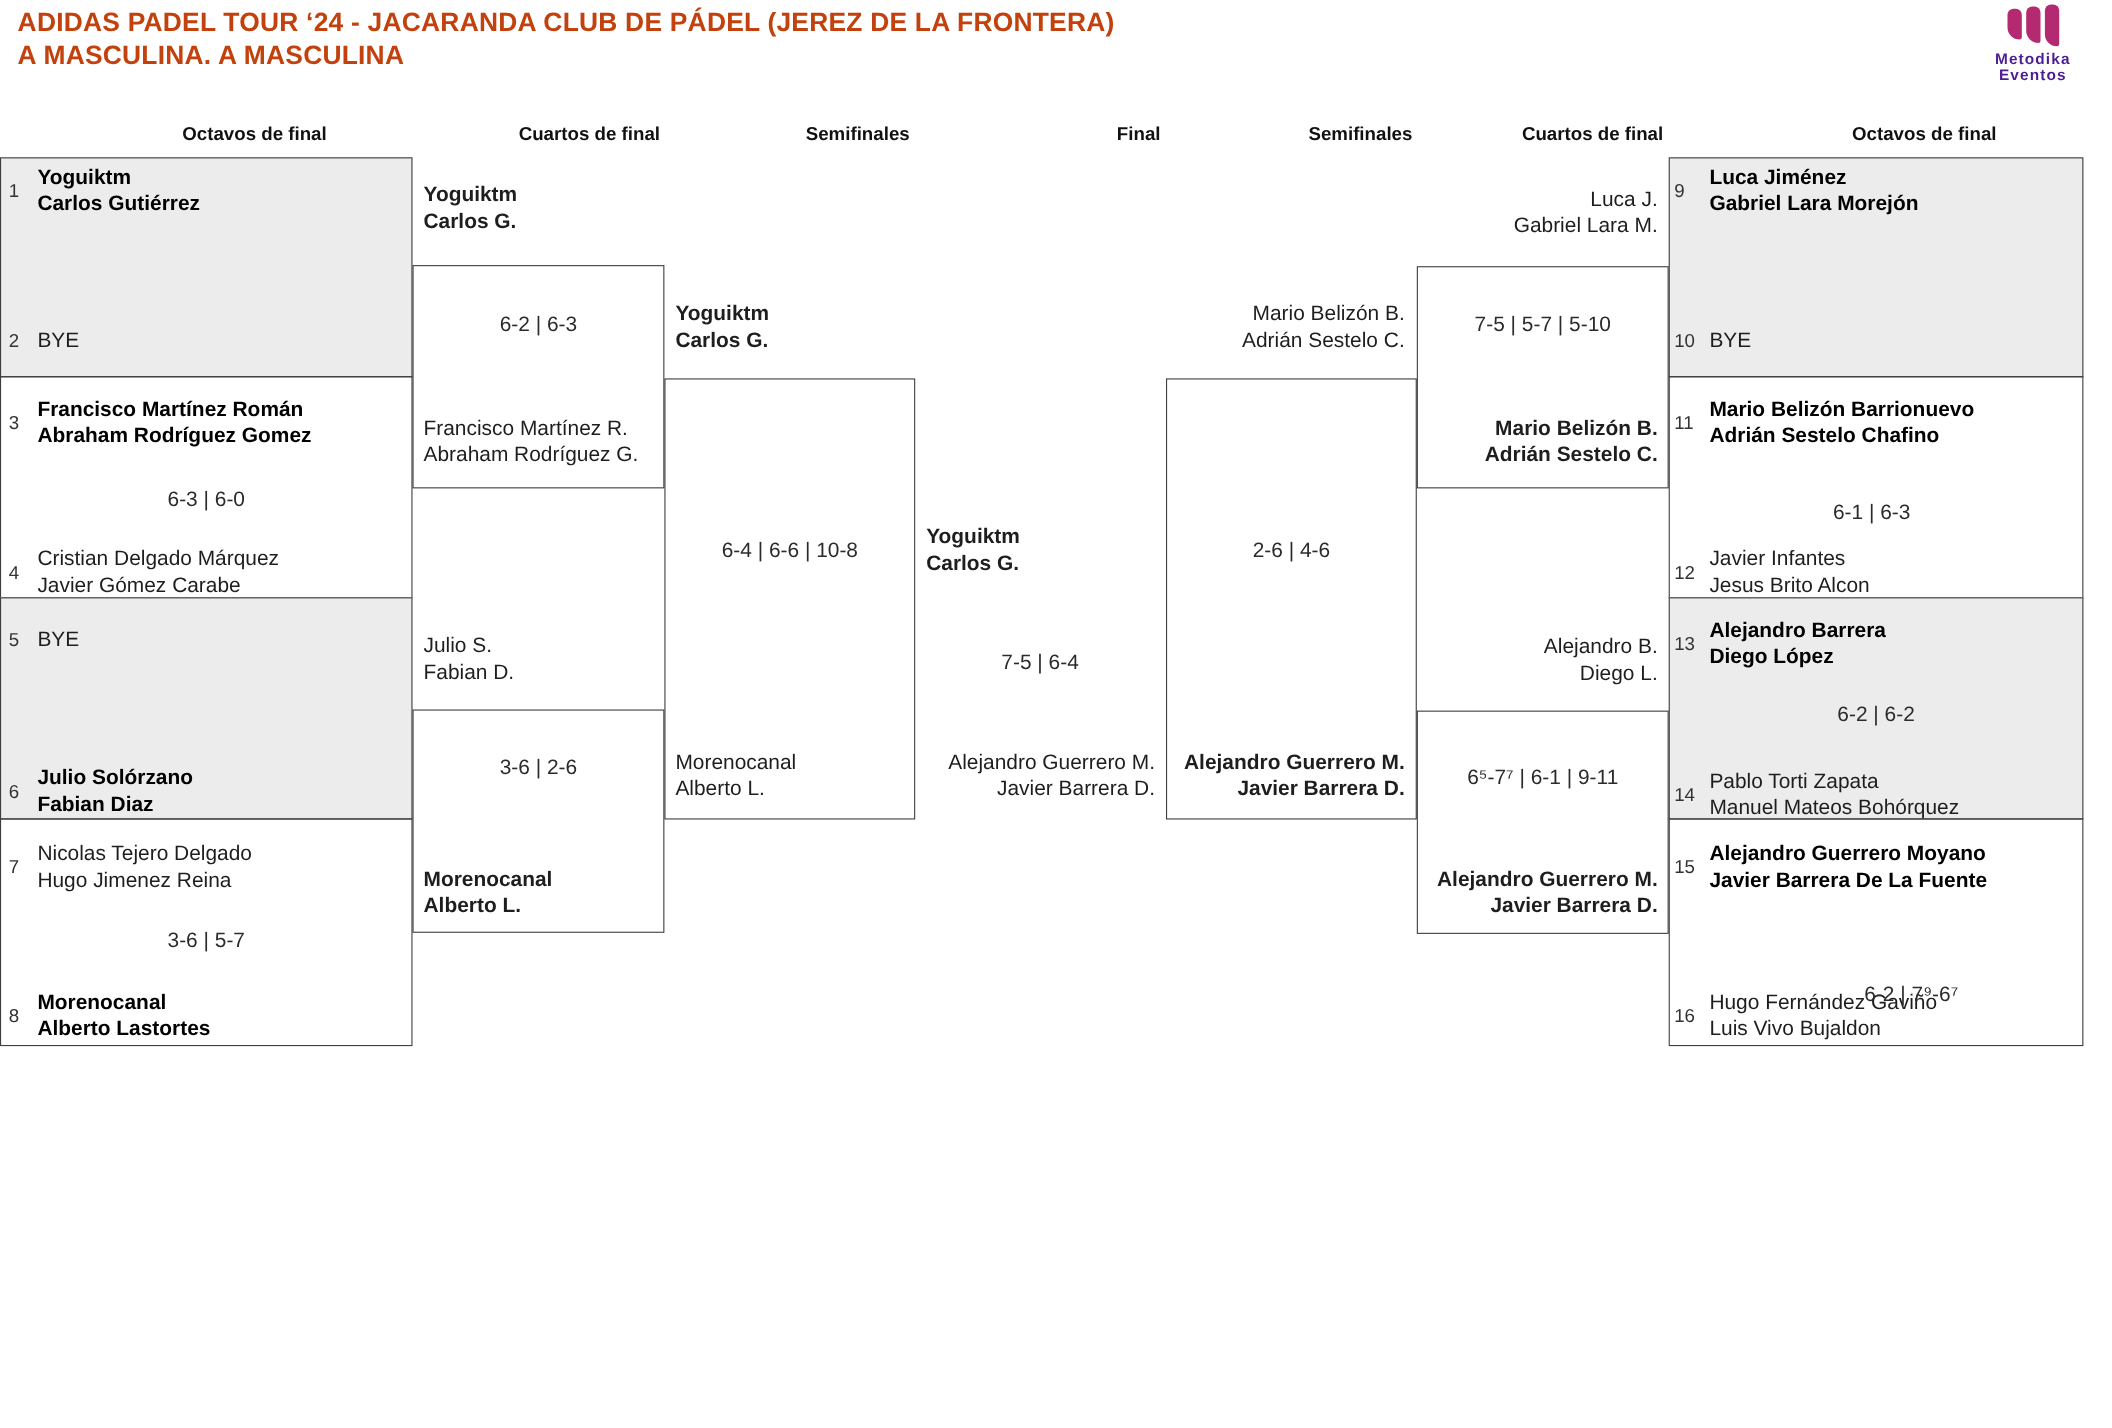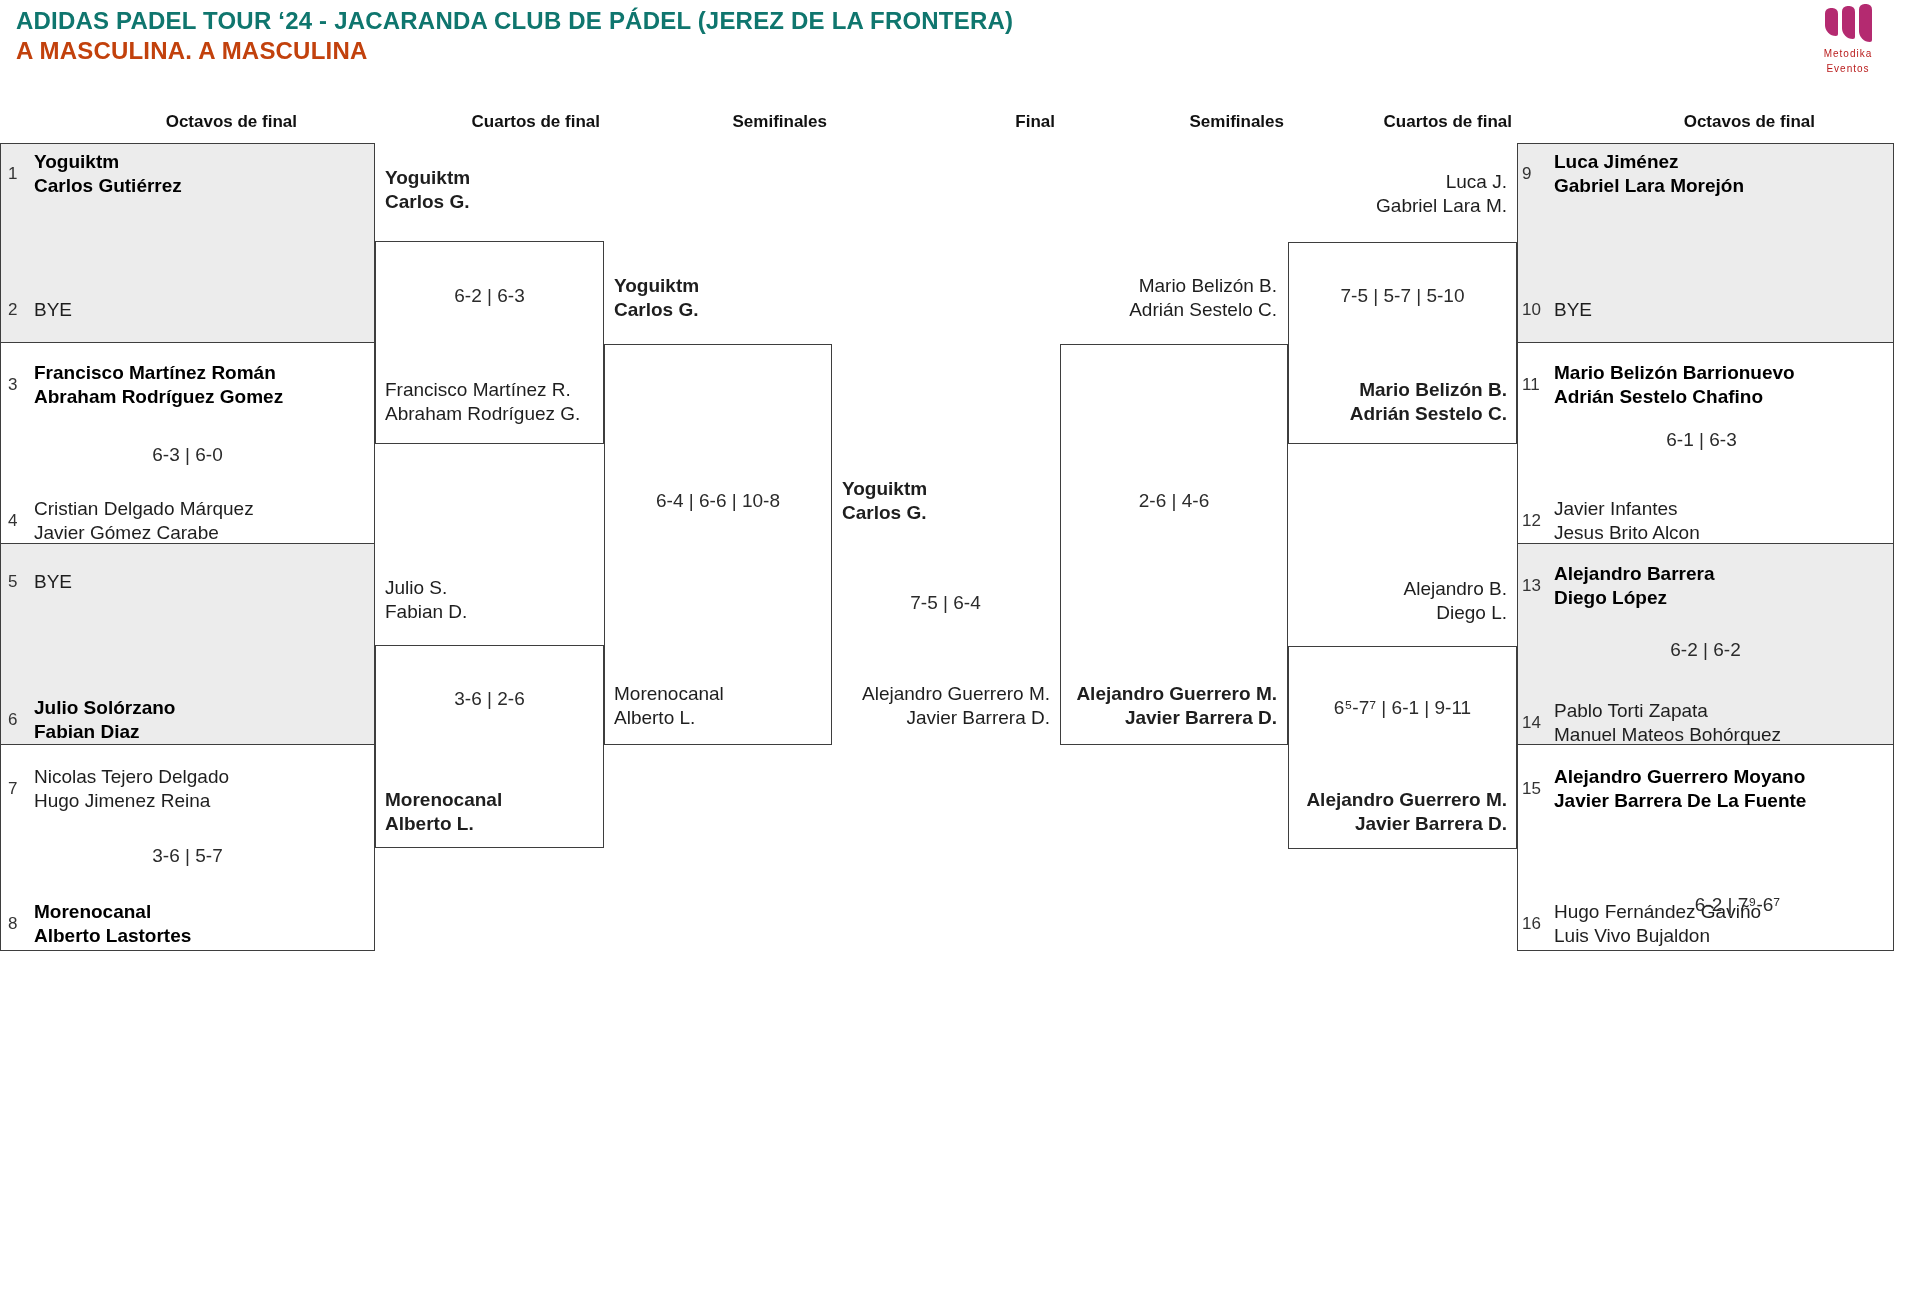--- a/index.html
+++ b/index.html
@@ -1,30 +1,30 @@
 <!DOCTYPE html>
 <html><head>
 <meta charset="utf-8">
 <style>
   html,body{margin:0;padding:0;background:#fff;}
   .page{
     position:relative;width:1920px;height:1298px;background:#ffffff;
     font-family:"Liberation Sans","DejaVu Sans",sans-serif;color:#1e1e1e;overflow:hidden;
   }
   
-  .title{position:absolute;left:16px;top:7px;font-size:24px;font-weight:bold;color:#0f766e;letter-spacing:.2px;white-space:nowrap;}
+  .title{position:absolute;left:16px;top:7px;font-size:24px;font-weight:bold;color:#c2410c;letter-spacing:.2px;white-space:nowrap;}
   .subtitle{position:absolute;left:16px;top:37px;font-size:24px;font-weight:bold;color:#c2410c;letter-spacing:.2px;white-space:nowrap;}
   
   .logo{position:absolute;left:1796px;top:4px;width:104px;text-align:center;}
   .logo-m{display:flex;gap:4px;align-items:flex-start;justify-content:center;height:42px;}
   .petal{width:13px;background:#b42a70;border-radius:8px 8px 3px 16px;}
   .petal.p1{height:28px;margin-top:4px;}
   .petal.p2{height:33px;margin-top:2px;}
   .petal.p3{height:38px;}
-  .logo-word{font-size:10px;font-weight:normal;color:#b91c1c;letter-spacing:1px;line-height:15px;}
+  .logo-word{font-size:14px;font-weight:bold;color:#4c1d95;letter-spacing:1px;line-height:15px;}
   
   .round-label{position:absolute;top:112px;width:220px;text-align:right;font-size:17px;font-weight:bold;color:#111;}
   
   .box{position:absolute;border:1px solid #3e3e3e;box-sizing:border-box;background:transparent;}
   .box.gray{background:#ececec;}
   
   .trow{position:absolute;display:flex;align-items:center;gap:6px;}
   .seed{font-size:17px;color:#333;flex:0 0 20px;}
   .seed.w2{flex:0 0 26px;}
   .tname{font-size:19px;line-height:24px;color:#1e1e1e;}
@@ -183,21 +183,21 @@
       <span class="l">Javier Barrera De La Fuente</span>
     </span>
   </div>
   <div class="trow" style="left:1522px;top:900px;width:370px;height:48px">
     <span class="seed w2">16</span>
     <span class="tname">
       <span class="l">Hugo Fernández Gaviño</span>
       <span class="l">Luis Vivo Bujaldon</span>
     </span>
   </div>
-  <div class="score" style="left:1517px;top:429px;width:369px">6-1 | 6-3</div>
+  <div class="score" style="left:1517px;top:456px;width:369px">6-1 | 6-3</div>
   <div class="score" style="left:1517px;top:639px;width:377px">6-2 | 6-2</div>
   <div class="score" style="left:1517px;top:894px;width:441px">6-2 | 7⁹-6⁷</div>
 
   <div class="mlabel bold" style="left:385px;top:166px">
     <div>Yoguiktm</div>
     <div>Carlos G.</div>
   </div>
   <div class="score" style="left:375px;top:285px;width:229px">6-2 | 6-3</div>
   <div class="mlabel" style="left:385px;top:378px">
     <div>Francisco Martínez R.</div>

